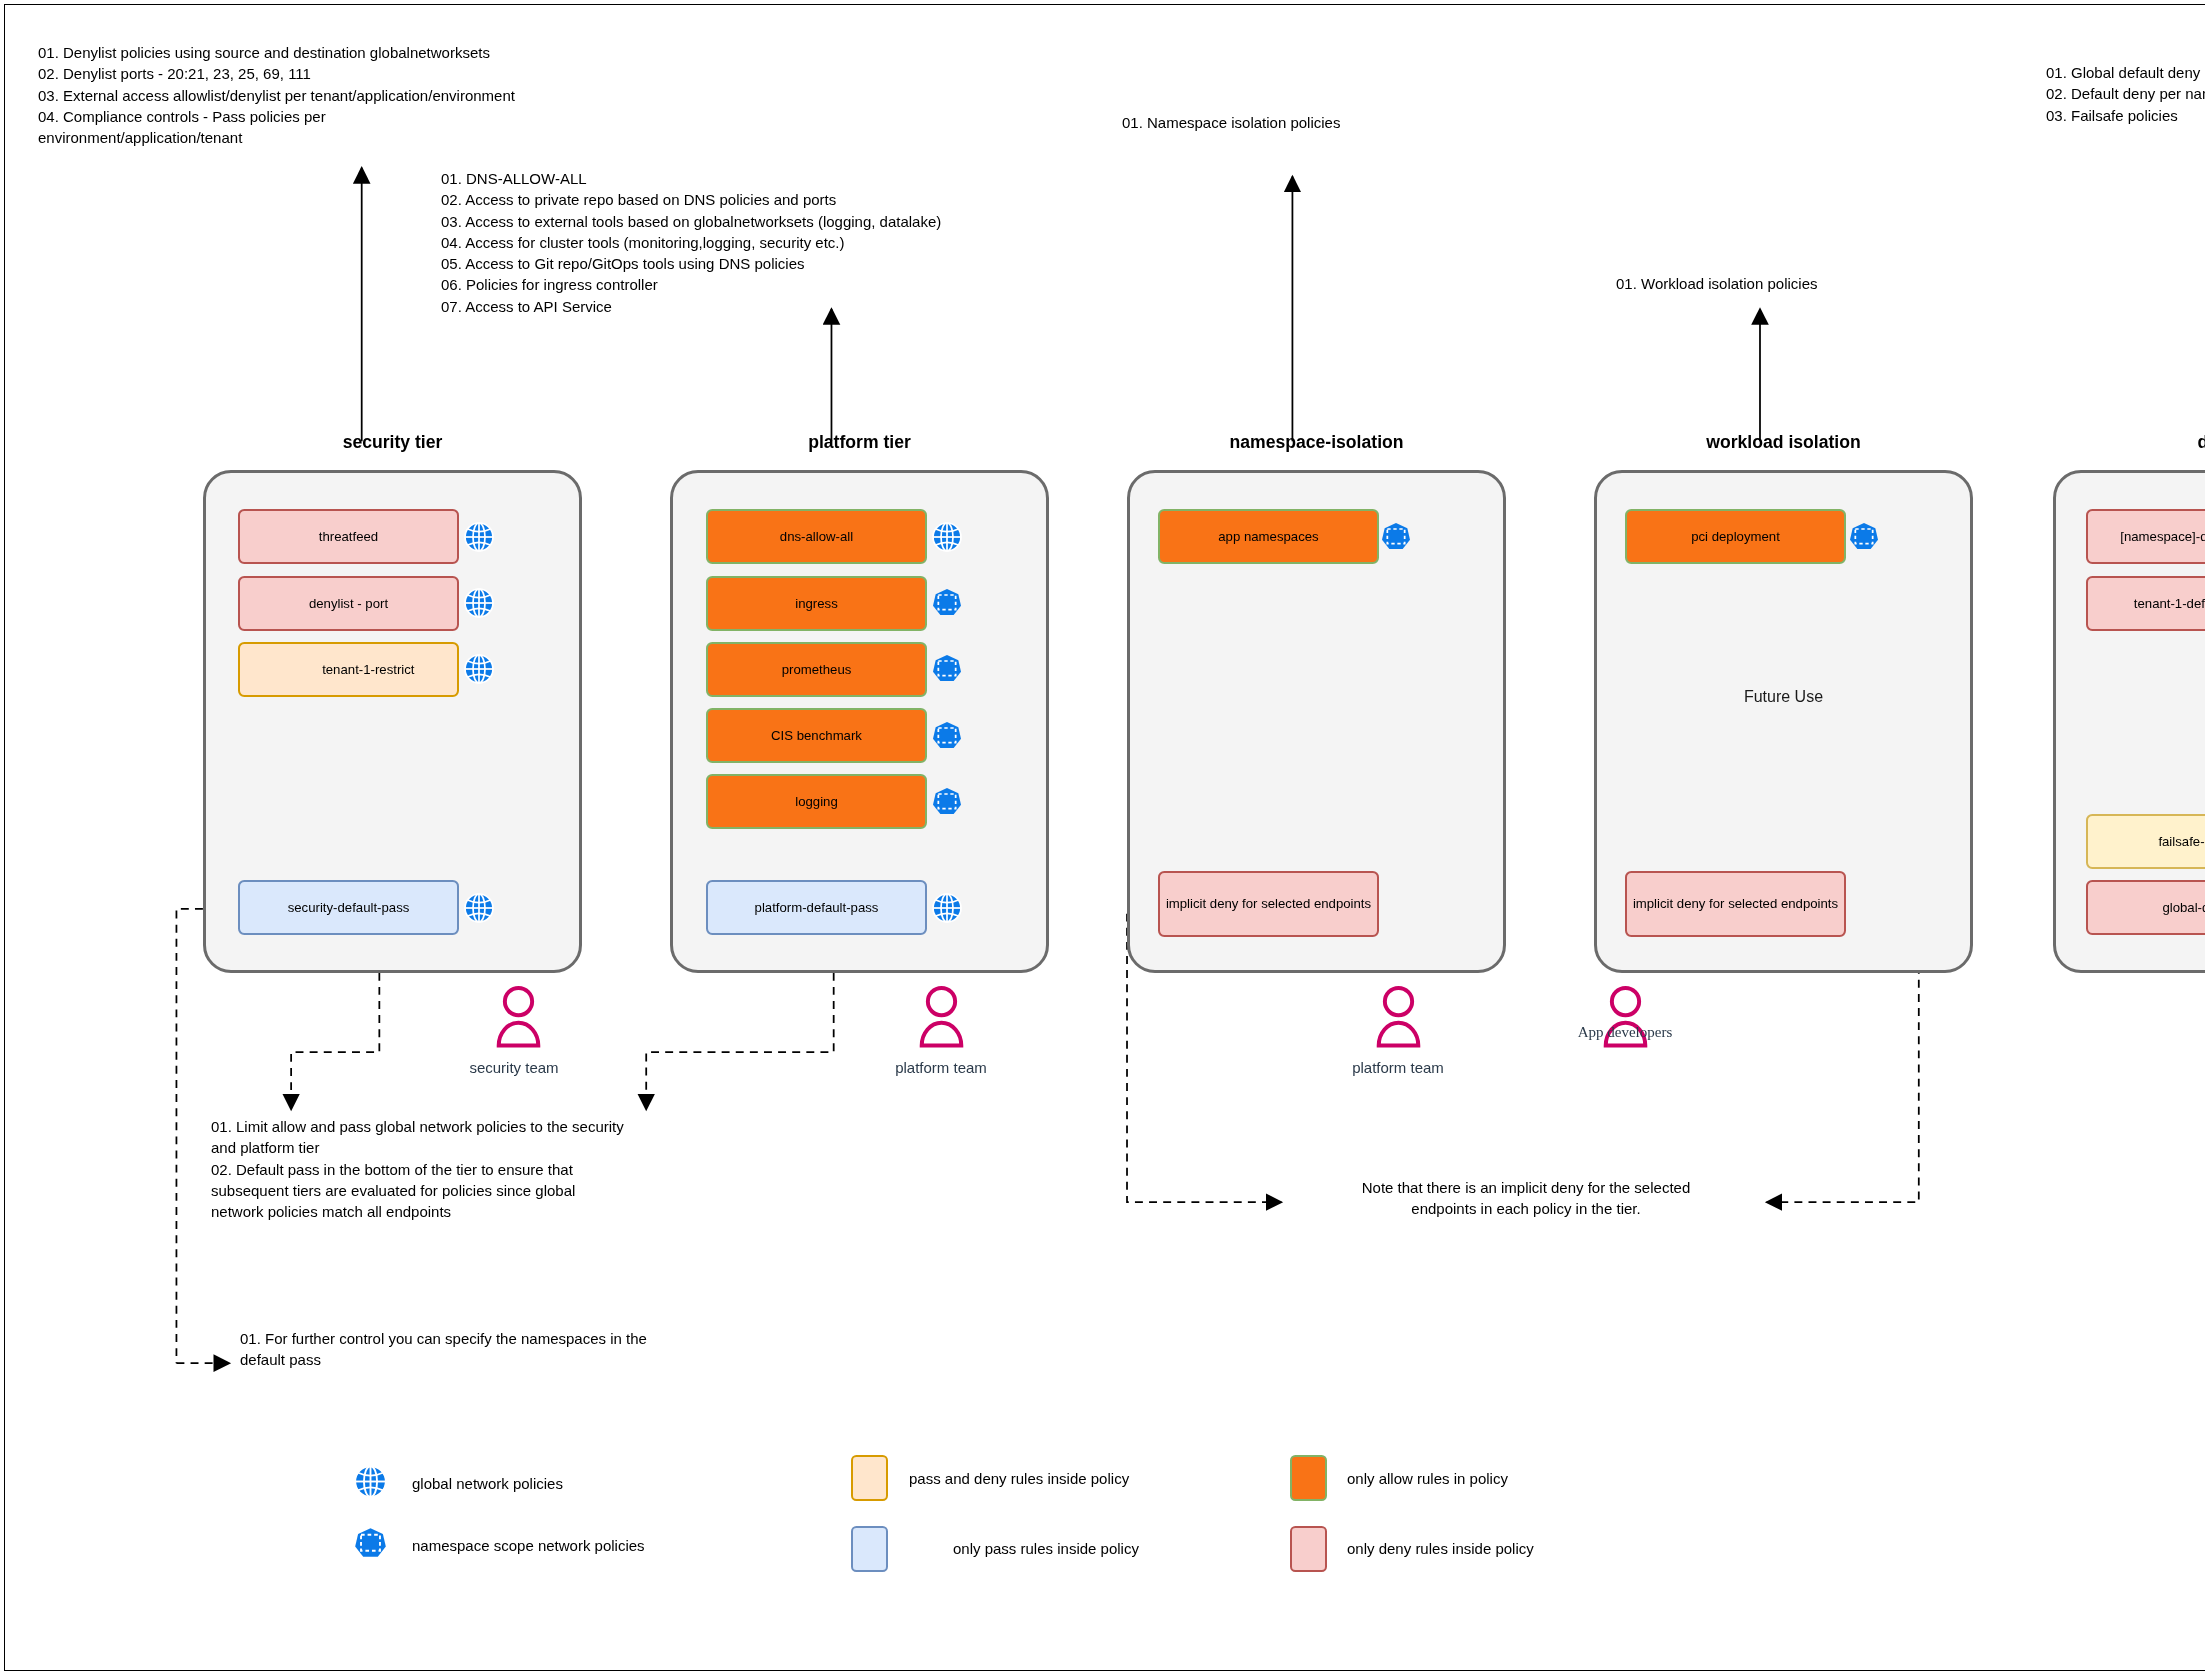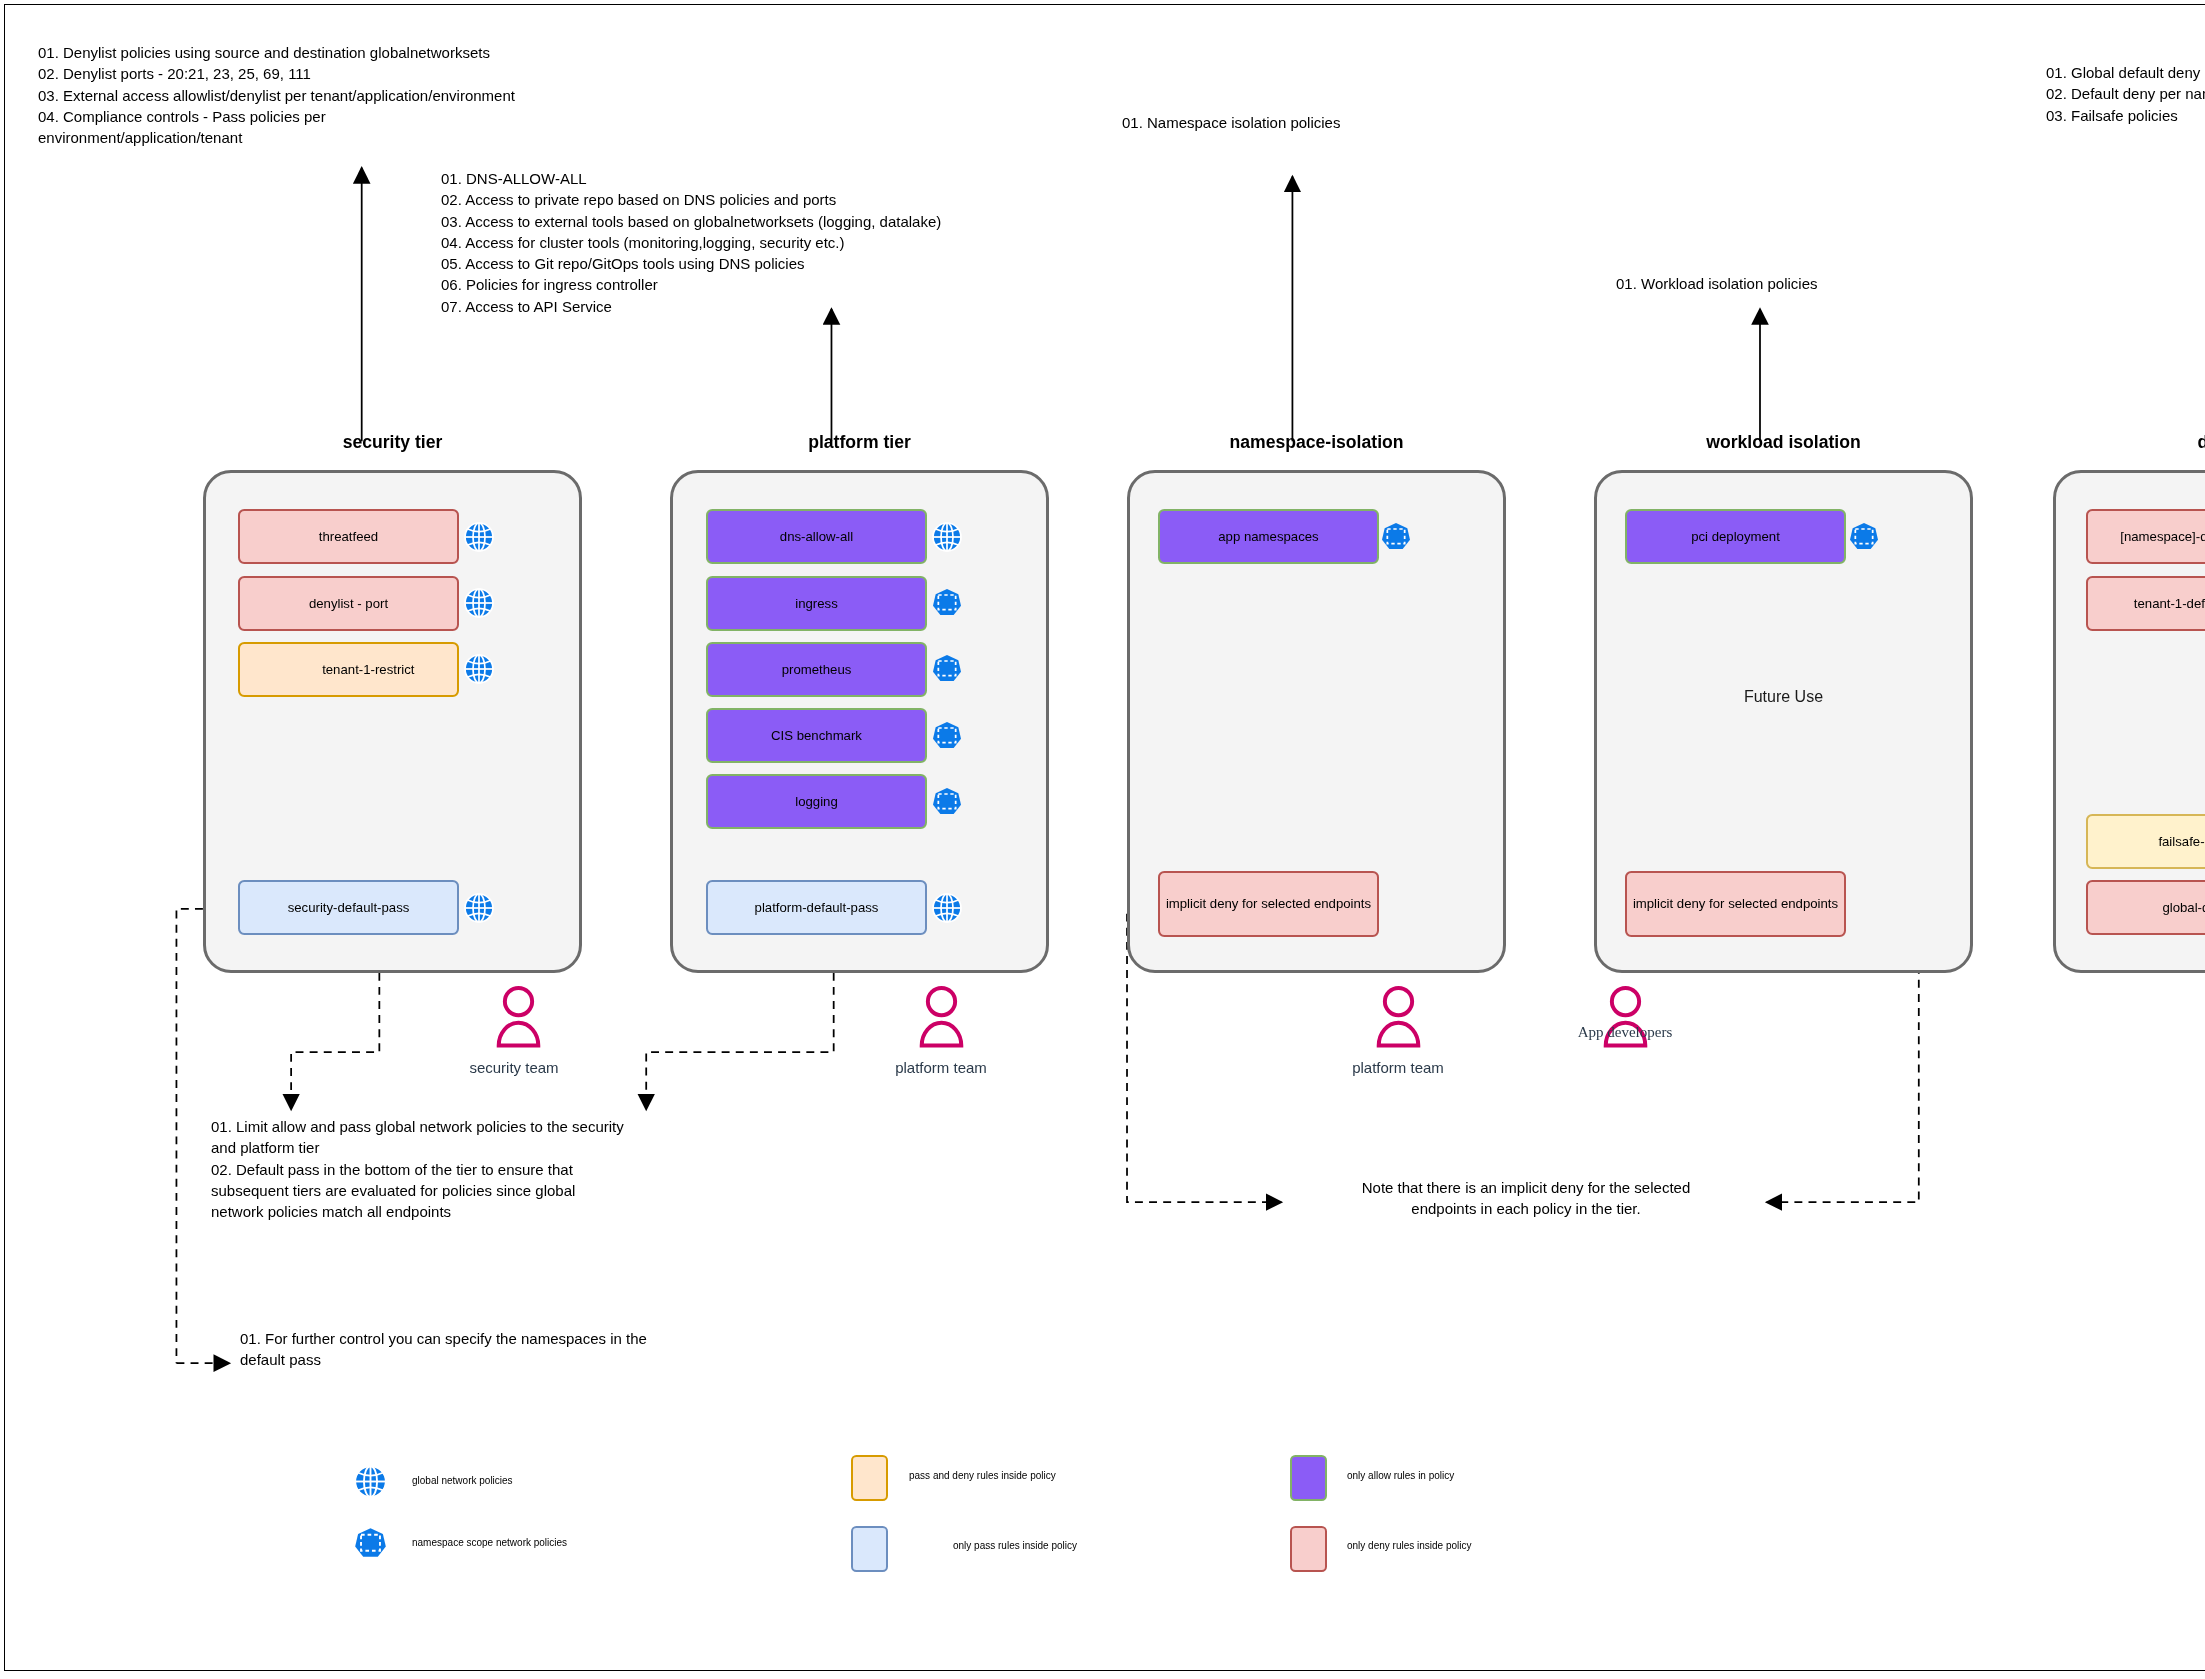--- a/index.html
+++ b/index.html
@@ -44,21 +44,21 @@
     position:absolute;
     box-sizing:border-box;
     border-radius:6.2px;
     border-width:2.6px; border-style:solid;
     display:flex; align-items:center; justify-content:center;
     text-align:center;
     font-size:13.2px; line-height:1.2;
     padding:0 4.4px;
   }
   .p-red   { background:#f8cecc; border-color:#b85450; }
-  .p-green { background:#8b5cf6; border-color:#82b366; }
+  .p-green { background:#f97316; border-color:#82b366; }
   .p-amber { background:#ffe6cc; border-color:#d79b00; }
   .p-yellow{ background:#fff2cc; border-color:#d6b656; }
   .p-blue  { background:#dae8fc; border-color:#6c8ebf; }
 
   .future-use{
     position:absolute; font-size:16px; color:#1a1a1a; text-align:center;
   }
 
   
   .icon{ position:absolute; }
@@ -70,21 +70,21 @@
     position:absolute; font-size:15px; color:#2b3a4a; text-align:center;
     white-space:nowrap;
   }
 
   
   .legend-swatch{
     position:absolute; box-sizing:border-box;
     border-width:2.6px; border-style:solid; border-radius:5.3px;
   }
   .legend-label{
-    position:absolute; font-size:10px; color:#000; white-space:nowrap;
+    position:absolute; font-size:15px; color:#000; white-space:nowrap;
   }
 
   
   #connectors{
     position:absolute; left:0; top:0; width:2756px; height:1680px;
     pointer-events:none;
   }
 </style>
 </head>
 <body>

